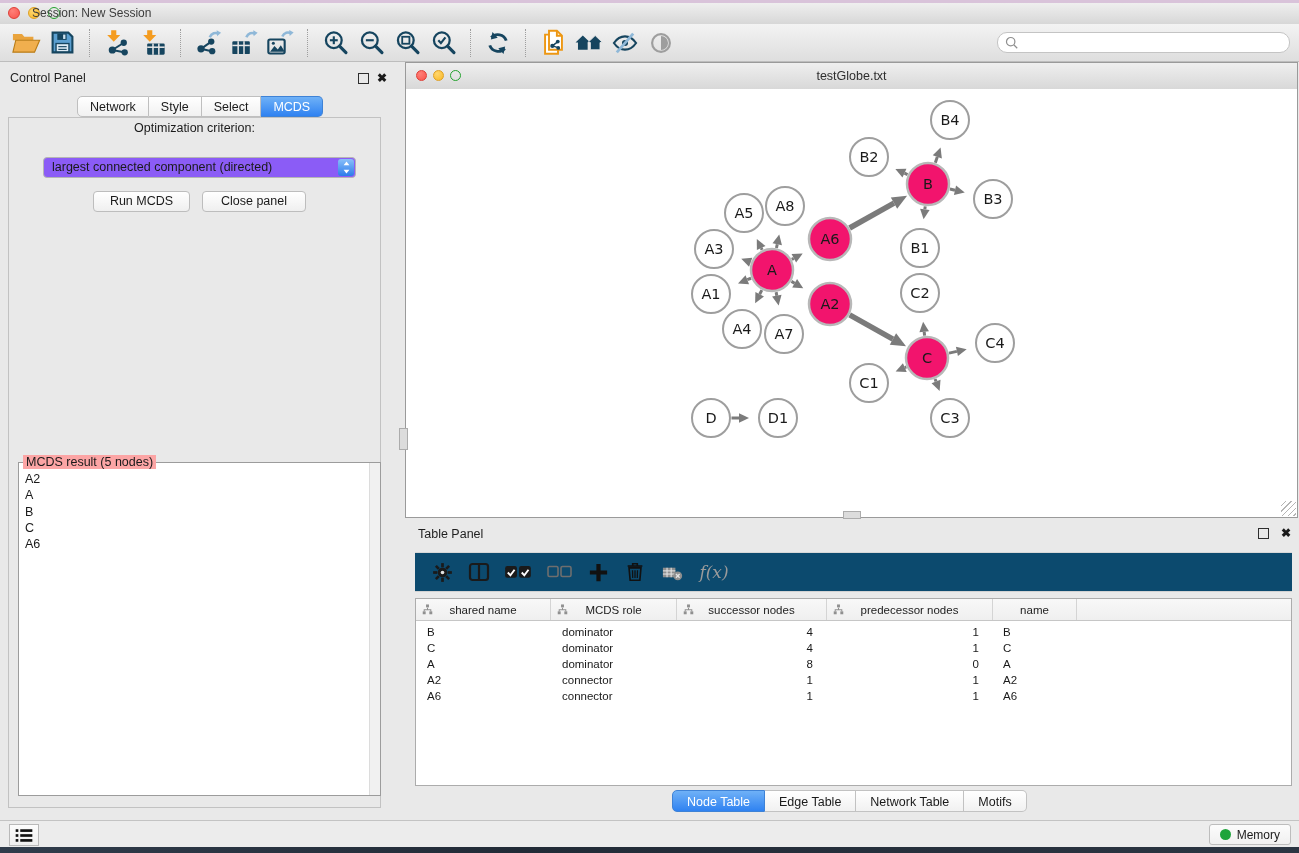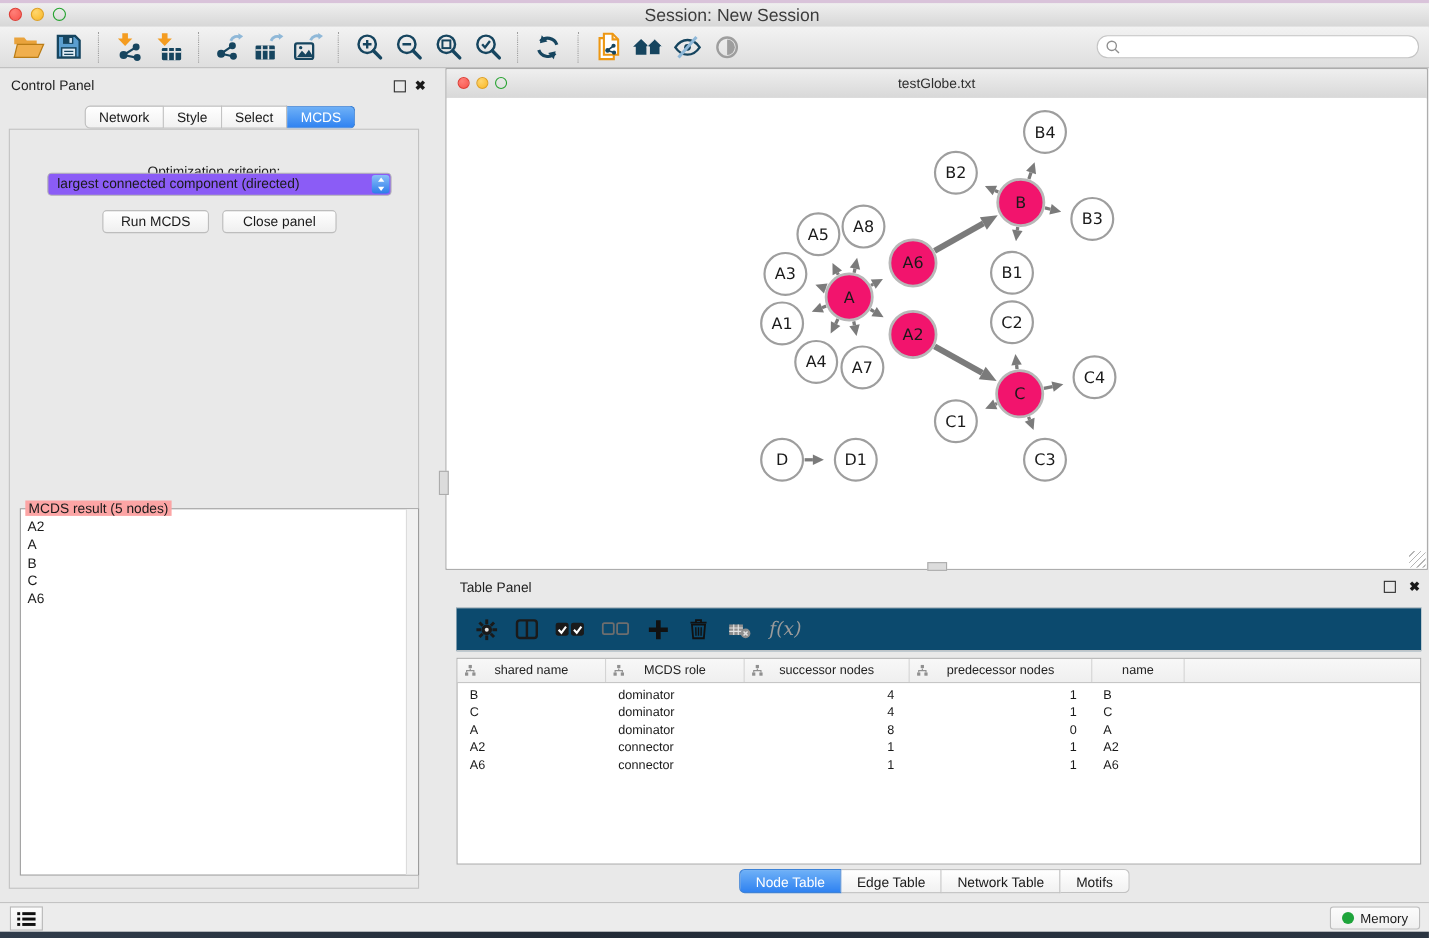--- a/index.html
+++ b/index.html
@@ -6,22 +6,22 @@
   body{width:1299px;height:853px;position:relative;overflow:hidden;
        font-family:"Liberation Sans",sans-serif;background:#E9E9E9;color:#1A1A1A;}
   
   .top-strip{position:absolute;left:0;top:0;width:100%;height:3px;background:#D9C3DA;}
   .titlebar{position:absolute;left:0;top:3px;width:100%;height:21px;
             background:linear-gradient(#EFEFEF,#D7D7D7);border-bottom:1px solid #B9B9B9;}
   .traffic{position:absolute;top:4px;width:12px;height:12px;border-radius:50%;}
   .t-red{left:8px;background:radial-gradient(circle at 35% 30%,#FF8078,#F9534C);border:1px solid #DE3E36;box-sizing:border-box;}
   .t-yel{left:28px;background:radial-gradient(circle at 35% 30%,#FFD66E,#F9B825);border:1px solid #DFA023;box-sizing:border-box;}
   .t-grn{left:48px;background:radial-gradient(circle at 35% 30%,#64DD70,#2EC038;);border:1px solid #24A22E;box-sizing:border-box;}
-  .titlebar .title-text{position:absolute;left:0;right:0;top:3px;text-align:center;
-            font-size:16px;color:#3C3C3C;margin-left:32px;}
+  .titlebar .title-text{position:absolute;left:0;right:0;top:3px;text-align:left;
+            font-size:12px;color:#3C3C3C;margin-left:32px;}
   
   .toolbar{position:absolute;left:0;top:24px;width:100%;height:38px;
            background:linear-gradient(#F3F3F3,#DEDEDE);border-bottom:1px solid #BDBDBD;
            display:flex;align-items:center;box-sizing:border-box;padding-left:8px;}
   .tb-btn{width:36px;height:32px;display:flex;align-items:center;justify-content:center;flex:0 0 auto;}
   .tb-sep{width:0;height:28px;border-left:1px dotted #9E9E9E;margin:0 9px;flex:0 0 auto;}
   .search-wrap{position:absolute;right:9px;top:8px;width:293px;height:21px;background:#fff;
            border:1px solid #C4C4C4;border-radius:10px;display:flex;align-items:center;padding-left:7px;box-sizing:border-box;}
   .search-wrap input{border:none;outline:none;flex:1;height:15px;font-size:12px;background:transparent;margin-left:4px;}
   
@@ -31,21 +31,21 @@
   .close-ico{position:absolute;font-size:12px;font-weight:bold;color:#1A1A1A;line-height:12px;}
   .cp-float{left:358px;top:11px;}  .cp-close{left:377px;top:10px;}
   .cp-tabs{position:absolute;left:77px;top:34px;height:21px;display:flex;}
   .cp-tab{padding:0 12px;line-height:21px;font-size:12.5px;background:linear-gradient(#FFFFFF,#F1F1F1);
           border:1px solid #BFBFBF;border-left:none;cursor:default;}
   .cp-tab:first-child{border-left:1px solid #BFBFBF;border-radius:5px 0 0 5px;}
   .cp-tab:last-child{border-radius:0 5px 5px 0;}
   .cp-tab.active{background:linear-gradient(#6FB1F7,#2F82F1);color:#fff;border-color:#3E82D6;}
   .cp-content{position:absolute;left:8px;top:55px;width:373px;height:691px;
           border:1px solid #C2C2C2;background:#E9E9E9;box-sizing:border-box;}
-  .opt-label{position:absolute;left:0;right:0;top:31px;text-align:center;font-size:12.5px;}
+  .opt-label{position:absolute;left:0;right:0;top:3px;text-align:center;font-size:12.5px;}
   .dropdown{position:absolute;left:34px;top:39px;width:313px;height:21px;background:#8b5cf6;
           border:1px solid #B5B5B5;border-radius:4px;box-sizing:border-box;}
   .dropdown .dd-text{line-height:19px;padding-left:8px;font-size:12.5px;white-space:nowrap;}
   .stepper{position:absolute;right:1px;top:1px;width:16px;height:17px;border-radius:3px;
           background:linear-gradient(#8AC0F9,#2D7BEA);display:flex;align-items:center;justify-content:center;}
   .btn{position:absolute;top:73px;height:21px;border:1px solid #BDBDBD;border-radius:4px;
           background:linear-gradient(#FFFFFF,#EFEFEF);font-size:12.5px;text-align:center;line-height:19px;box-sizing:border-box;}
   .btn-run{left:84px;width:97px;}  .btn-close{left:193px;width:104px;}
   .mcds-group{position:absolute;left:9px;top:344px;width:363px;height:334px;
           border:1px solid #9C9C9C;background:#fff;box-sizing:border-box;}

